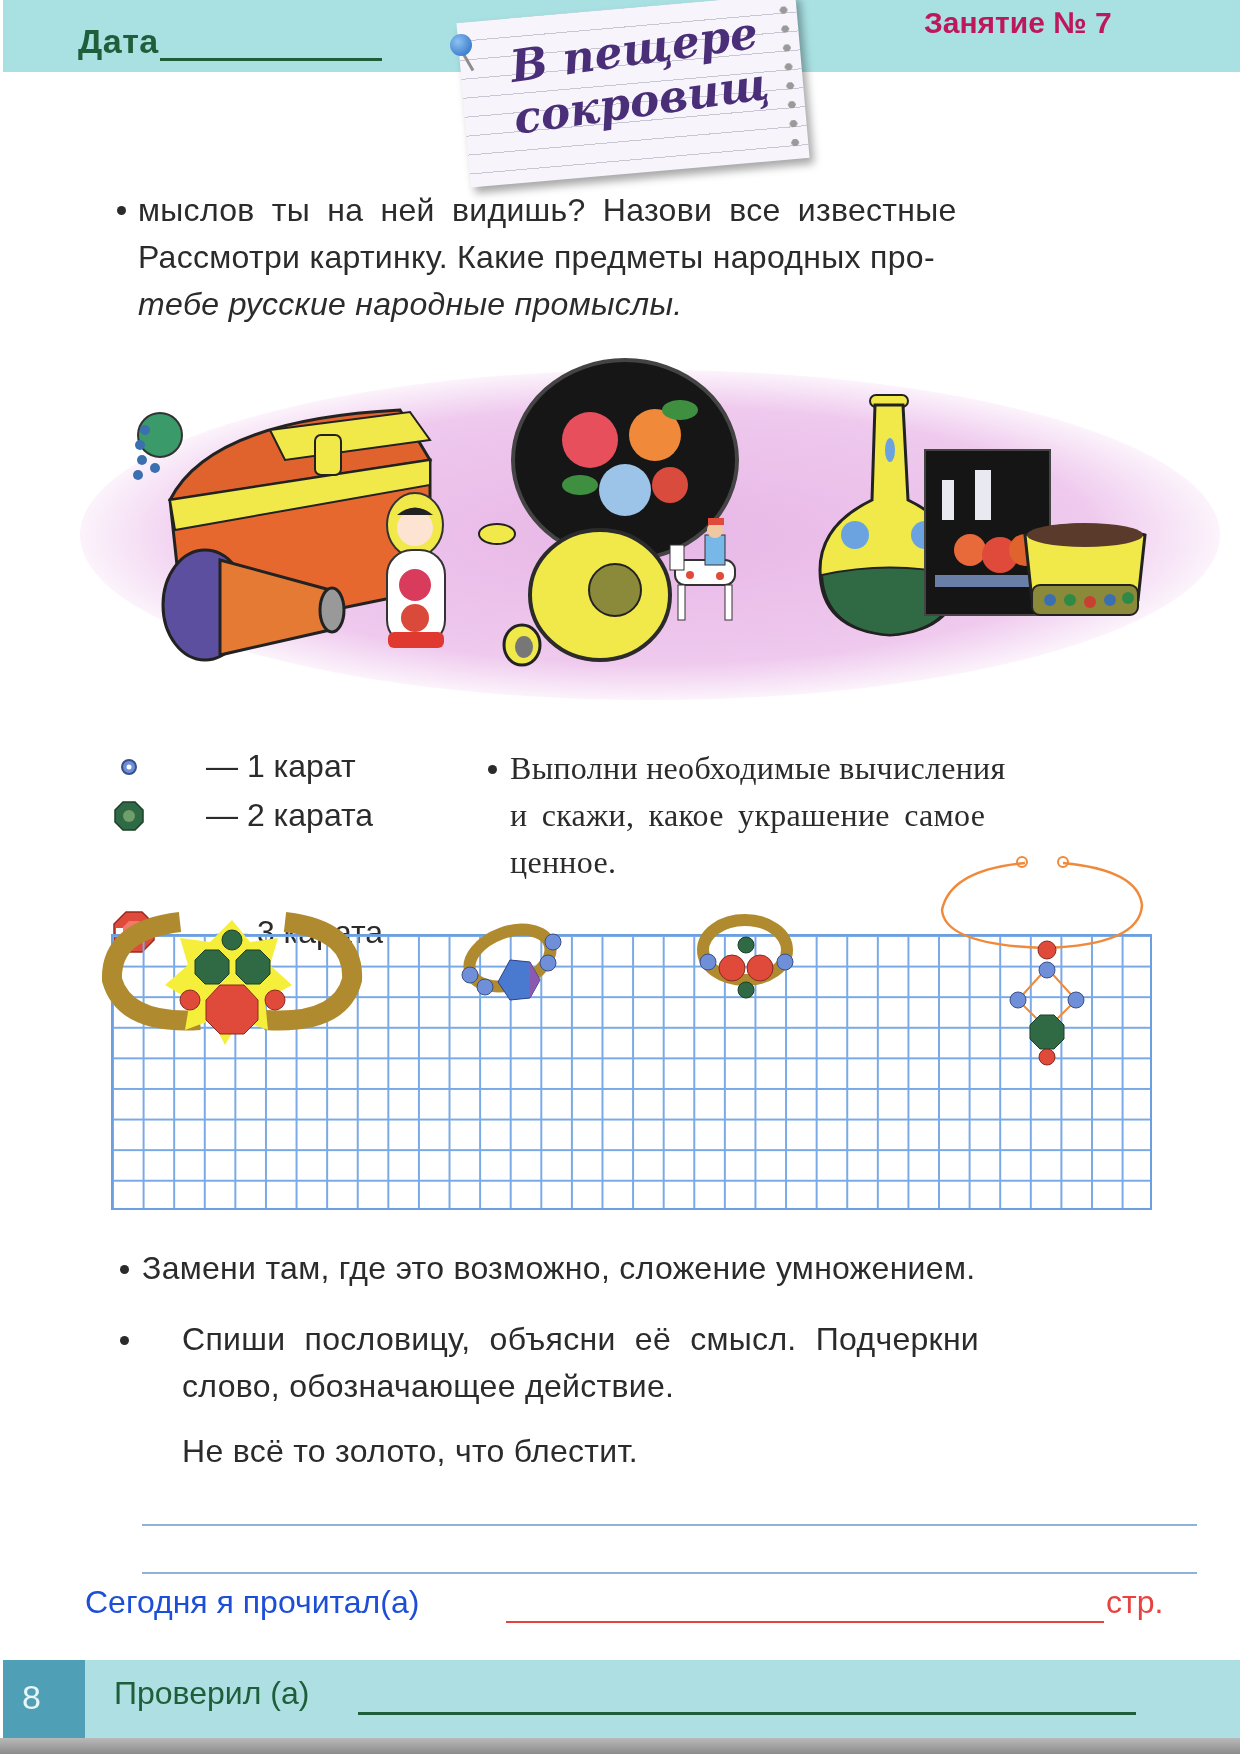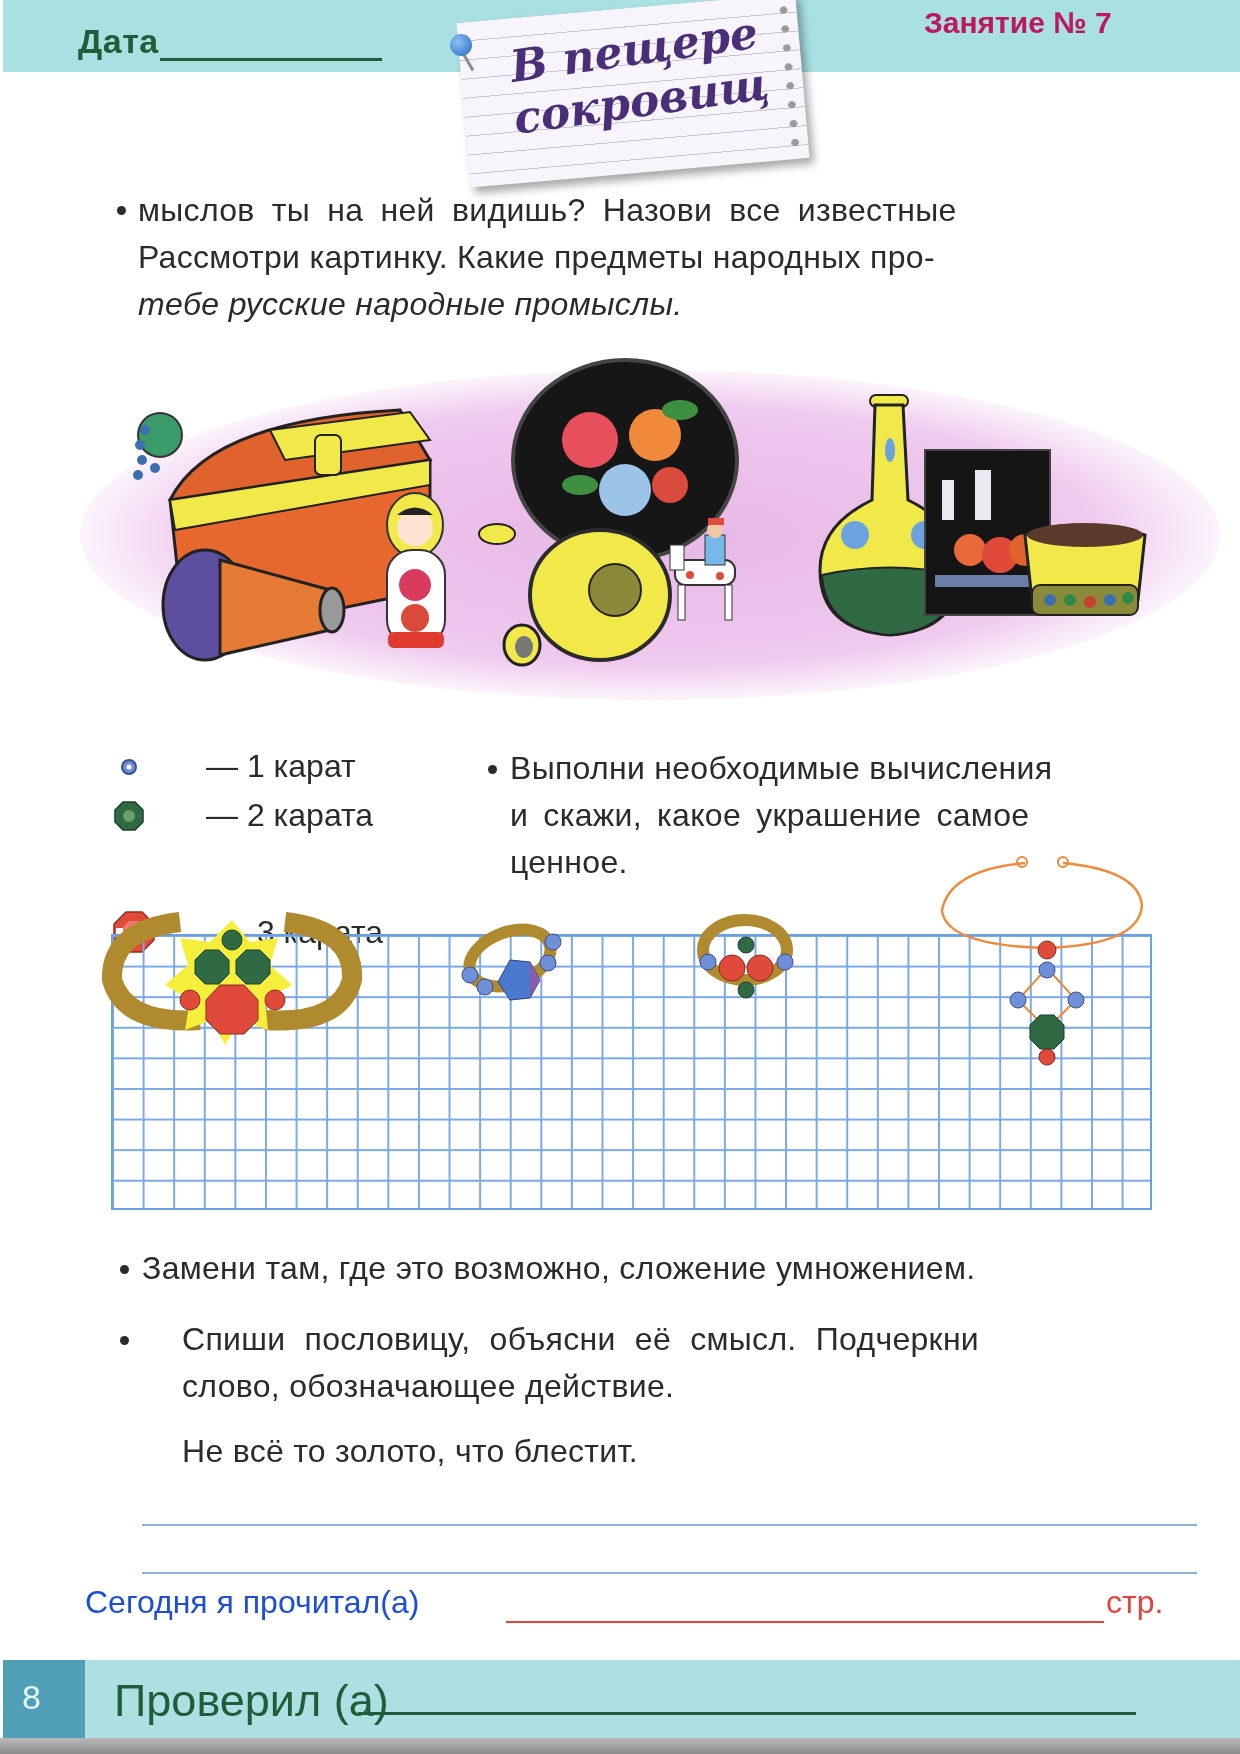--- a/index.html
+++ b/index.html
@@ -49,21 +49,21 @@
 
   .read-row { position: absolute; left: 85px; top: 1584px; font-size: 32px; color: #1d4ed8; }
   .read-line { position: absolute; left: 506px; top: 1621px; width: 598px; height: 2px; background: #e4433f; }
   .read-suffix { position: absolute; left: 1106px; top: 1584px; font-size: 32px; color: #e4433f; }
 
   
   .footer-band { position: absolute; left: 3px; top: 1660px; width: 1237px; height: 94px; background: #aee0e3; }
   .footer-bottom { position: absolute; left: 0; top: 1738px; width: 1240px; height: 16px; background: linear-gradient(#b9b9b9, #8c8c8c); }
   .page-num-box { position: absolute; left: 3px; top: 1660px; width: 82px; height: 80px; background: #4f9fb6; }
   .page-num { position: absolute; left: 22px; top: 1678px; font-size: 34px; color: #e8f6f8; }
-  .checked-label { position: absolute; left: 114px; top: 1675px; font-size: 45px; color: #1f5e3a; }
+  .checked-label { position: absolute; left: 114px; top: 1675px; font-size: 32px; color: #1f5e3a; }
   .checked-line { position: absolute; left: 358px; top: 1712px; width: 778px; height: 3px; background: #1f5e3a; }
 </style>
 </head>
 <body>
 
 <div class="header-band"></div>
 <div class="date-label">Дата</div>
 <div class="date-line"></div>
 <div class="lesson-label">Занятие № 7</div>
 
@@ -200,21 +200,21 @@
 <div class="legend-row" style="top:886px;margin-top:24px;">
   <svg class="gem" width="44" height="44" viewBox="0 0 44 44">
     <polygon points="14,2 30,2 42,14 42,30 30,42 14,42 2,30 2,14" fill="#e04a3a" stroke="#9a2a1f" stroke-width="1.5"></polygon>
     <polygon points="17,11 27,11 33,17 33,27 27,33 17,33 11,27 11,17" fill="#f07a6a"></polygon>
     <rect x="4" y="18" width="7" height="8" fill="#fff"></rect>
   </svg>
   <span>— 3 карата</span>
 </div>
 
 <div class="bullet" style="left:488px; top:765px;"></div>
-<div class="task" style="left:510px; top:745px; width:670px;">
+<div class="task" style="left:510px; top:745px; width:670px;font-family:Liberation Serif, serif;">
   <div style="white-space:nowrap;">Выполни необходимые вычисления</div>
   <div style="white-space:nowrap; word-spacing:6px;">и скажи, какое украшение самое</div>
   <div style="white-space:nowrap;">ценное.</div>
 </div>
 
 <div class="grid"></div>
 
 <svg width="1240" height="330" viewBox="0 0 1240 330" style="position:absolute;left:0;top:850px;">
 
   <g>

